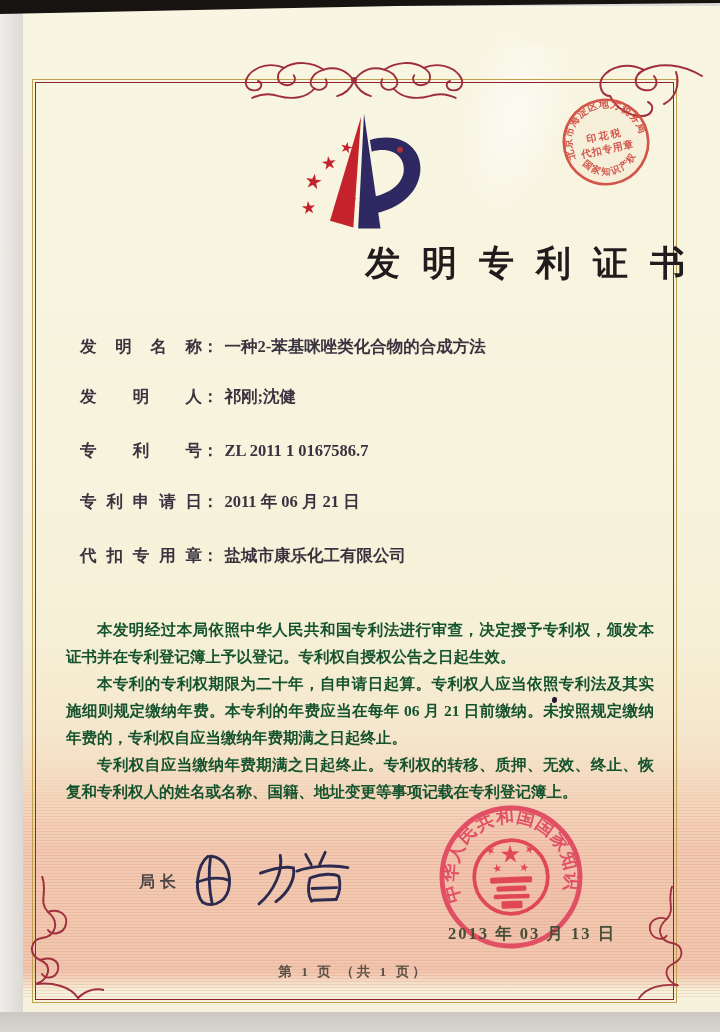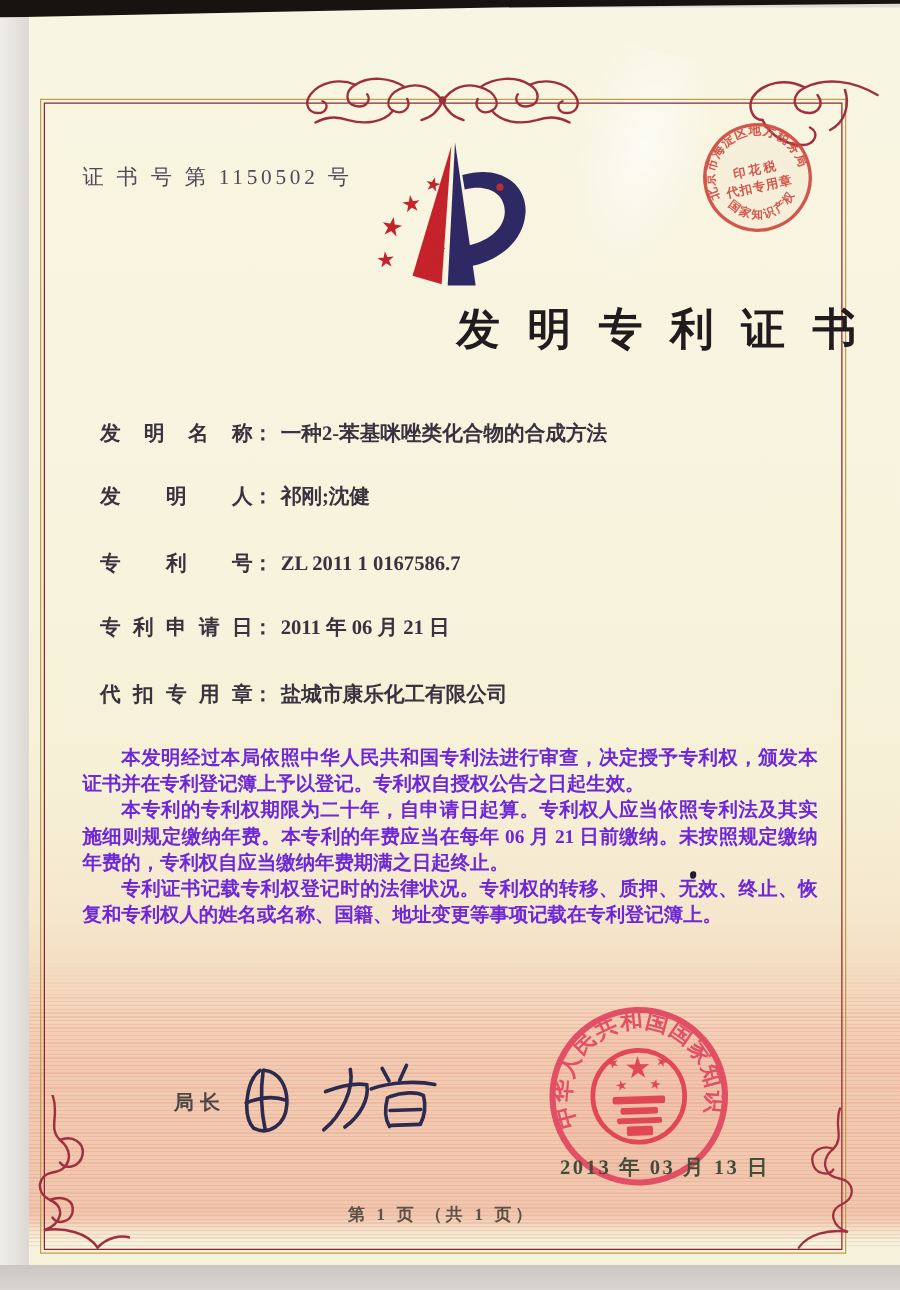--- a/index.html
+++ b/index.html
@@ -43,22 +43,22 @@
          letter-spacing:22px;text-indent:22px;color:#201c1e;}
 
   
   .field{position:absolute;left:80px;z-index:4;font-size:16.5px;font-weight:700;
          color:#39333f;white-space:nowrap;}
   .field .lbl{display:inline-block;width:122px;text-align:justify;text-align-last:justify;}
   .field .colon{margin-right:6px;}
   .f0{top:336px}.f1{top:386px}.f2{top:440px}.f3{top:491px}.f4{top:545px}.f5{top:596px}
 
   
-  .paras{position:absolute;left:66px;top:596px;width:588px;z-index:4;
-         font-size:15.5px;line-height:21px;color:#6d28d9;text-align:justify;}
+  .paras{position:absolute;left:66px;top:616px;width:588px;z-index:4;
+         font-size:15.5px;line-height:27px;color:#14532d;text-align:justify;}
   .paras p{margin:0;text-indent:2em;font-weight:600;}
   .ink-dot{position:absolute;left:552px;top:697px;width:5px;height:6px;z-index:4;
            background:#221a33;border-radius:50% 40% 55% 45%;}
 
   
   .dir-label{position:absolute;left:139px;top:872px;z-index:4;font-size:16px;
              letter-spacing:5px;color:#4c4746;font-weight:600;}
   .signature{position:absolute;left:180px;top:842px;width:170px;height:80px;z-index:4;}
 
   
@@ -114,21 +114,20 @@
     </g>
   </svg>
   <svg class="ornament orn-br" viewBox="0 0 78 124">
     <g stroke="#a03040" fill="none" stroke-width="2" stroke-linecap="round">
       <path d="M16,0 C22,16 12,26 22,36 C34,46 30,60 16,62 C4,64 2,78 14,84 C28,90 22,104 10,108"></path>
       <path d="M22,36 C32,32 42,38 40,48 C38,58 26,60 22,54"></path>
       <path d="M10,108 C26,106 44,110 52,122"></path>
     </g>
   </svg>
 
-  <div class="cert-no">证 书 号 第 1150502 号</div>
 
   <svg class="logo" viewBox="0 0 140 130">
     <path d="M67,6 L59,120 L35,113 Z" fill="#c4232b"></path>
     <path d="M70,3 L87,121 L64,121 Z" fill="#2e2963"></path>
     <path d="M76,30 C112,20 130,42 128,62 C126,87 103,101 84,105 L81,88 C99,84 111,73 111,60 C111,44 95,37 78,42 Z" fill="#2e2963"></path>
     <circle cx="107" cy="40" r="3" fill="#b03038"></circle>
     <g fill="#c4232b">
       <path d="M0,-10 L5.88,8.09 L-9.51,-3.09 L9.51,-3.09 L-5.88,8.09 Z" transform="translate(52,38) scale(0.62) rotate(12)"></path>
       <path d="M0,-10 L5.88,8.09 L-9.51,-3.09 L9.51,-3.09 L-5.88,8.09 Z" transform="translate(34,54) scale(0.75) rotate(-8)"></path>
       <path d="M0,-10 L5.88,8.09 L-9.51,-3.09 L9.51,-3.09 L-5.88,8.09 Z" transform="translate(18,73) scale(0.85) rotate(10)"></path>
@@ -151,21 +150,21 @@
   <div class="field f3">
     <span class="lbl">专利申请日</span><span class="colon">：</span><span class="val">2011 年 06 月 21 日</span>
   </div>
   <div class="field f4">
     <span class="lbl">代扣专用章</span><span class="colon">：</span><span class="val">盐城市康乐化工有限公司</span>
   </div>
 
   <div class="paras">
     <p>本发明经过本局依照中华人民共和国专利法进行审查，决定授予专利权，颁发本证书并在专利登记簿上予以登记。专利权自授权公告之日起生效。</p>
     <p>本专利的专利权期限为二十年，自申请日起算。专利权人应当依照专利法及其实施细则规定缴纳年费。本专利的年费应当在每年 06 月 21 日前缴纳。未按照规定缴纳年费的，专利权自应当缴纳年费期满之日起终止。</p>
-    <p>专利证书记载专利权登记时的法律状况。专利权的转移、质押、无效、终止、恢复和专利权人的姓名或名称、国籍、地址变更等事项记载在专利登记簿上。</p>
+    <p>专利权自应当缴纳年费期满之日起终止。专利权的转移、质押、无效、终止、恢复和专利权人的姓名或名称、国籍、地址变更等事项记载在专利登记簿上。</p>
   </div>
   <div class="ink-dot"></div>
 
   <div class="dir-label">局长</div>
   <svg class="signature" viewBox="0 0 200 85">
     <g stroke="#2c2a4e" fill="none" stroke-width="3.4" stroke-linecap="round" transform="rotate(-2 100 42)">
       <path d="M34,10 C20,20 16,52 26,64 C40,72 56,62 58,44 C60,26 52,12 38,10"></path>
       <path d="M37,10 C34,28 34,50 37,66"></path>
       <path d="M20,40 C34,35 48,35 58,39"></path>
       <path d="M95,32 C110,27 125,25 134,27 C136,40 127,56 112,66"></path>

